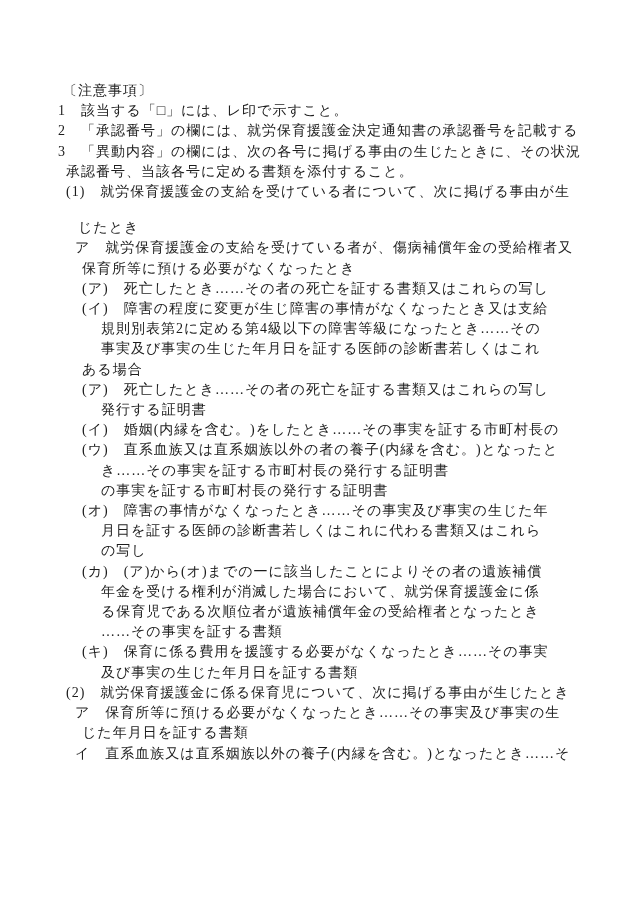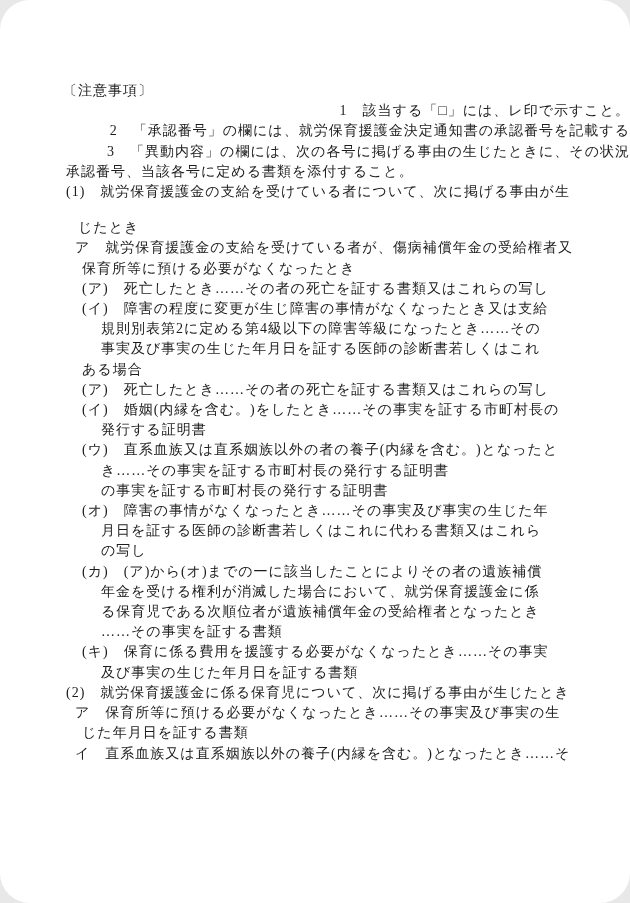--- a/index.html
+++ b/index.html
@@ -9,38 +9,37 @@
   }
   .page {
     position: relative;
     width: 630px;
     height: 903px;
     margin: 0 auto;
     background: #ffffff;
     overflow: hidden;
     font-family: "Liberation Serif", "DejaVu Serif", serif;
     color: #1c1c1c;
-    border-radius: 30px;
   }
   .doc {
     position: absolute;
     top: 81px;
     left: 0;
     right: 0;
   }
   .line {
     font-size: 14px;
     line-height: 20.2px;
     letter-spacing: 1px;
     white-space: pre;
     color: #1c1c1c;
   }
   
   .lvl-h  { margin-left: 63px; }   
-  .lvl-n  { margin-left: 58px; text-align: right; }   
+  .lvl-n  { margin-left: 58px; }   
   .lvl-nc { margin-left: 66px; }   
   .lvl-p  { margin-left: 66px; }   
   .lvl-pc { margin-left: 78px; margin-top: 16px; }   
   .lvl-k  { margin-left: 75px; }   
   .lvl-kc { margin-left: 82px; }   
   .lvl-b  { margin-left: 82px; }   
   .lvl-bc { margin-left: 101px; }  
 </style>
 </head>
 <body>
@@ -55,22 +54,22 @@
       <div class="line lvl-p">(1)　就労保育援護金の支給を受けている者について、次に掲げる事由が生</div>
       <div class="line lvl-pc">じたとき</div>
       <div class="line lvl-k">ア　就労保育援護金の支給を受けている者が、傷病補償年金の受給権者又</div>
       <div class="line lvl-kc">保育所等に預ける必要がなくなったとき</div>
       <div class="line lvl-b">(ア)　死亡したとき……その者の死亡を証する書類又はこれらの写し</div>
       <div class="line lvl-b">(イ)　障害の程度に変更が生じ障害の事情がなくなったとき又は支給</div>
       <div class="line lvl-bc">規則別表第2に定める第4級以下の障害等級になったとき……その</div>
       <div class="line lvl-bc">事実及び事実の生じた年月日を証する医師の診断書若しくはこれ</div>
       <div class="line lvl-kc">ある場合</div>
       <div class="line lvl-b">(ア)　死亡したとき……その者の死亡を証する書類又はこれらの写し</div>
+      <div class="line lvl-bc">発行する証明書</div>
       <div class="line lvl-b">(イ)　婚姻(内縁を含む。)をしたとき……その事実を証する市町村長の</div>
-      <div class="line lvl-bc">発行する証明書</div>
       <div class="line lvl-b">(ウ)　直系血族又は直系姻族以外の者の養子(内縁を含む。)となったと</div>
       <div class="line lvl-bc">き……その事実を証する市町村長の発行する証明書</div>
       <div class="line lvl-bc">の事実を証する市町村長の発行する証明書</div>
       <div class="line lvl-b">(オ)　障害の事情がなくなったとき……その事実及び事実の生じた年</div>
       <div class="line lvl-bc">月日を証する医師の診断書若しくはこれに代わる書類又はこれら</div>
       <div class="line lvl-bc">の写し</div>
       <div class="line lvl-b">(カ)　(ア)から(オ)までの一に該当したことによりその者の遺族補償</div>
       <div class="line lvl-bc">年金を受ける権利が消滅した場合において、就労保育援護金に係</div>
       <div class="line lvl-bc">る保育児である次順位者が遺族補償年金の受給権者となったとき</div>
       <div class="line lvl-bc">……その事実を証する書類</div>

